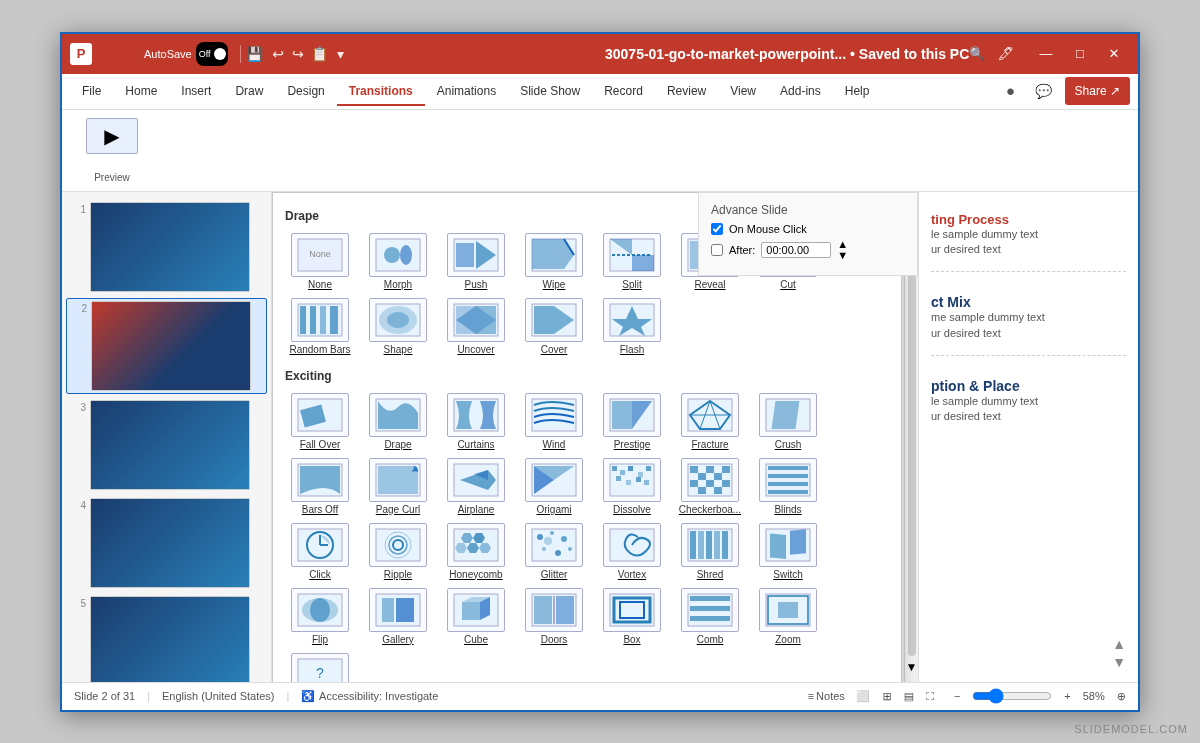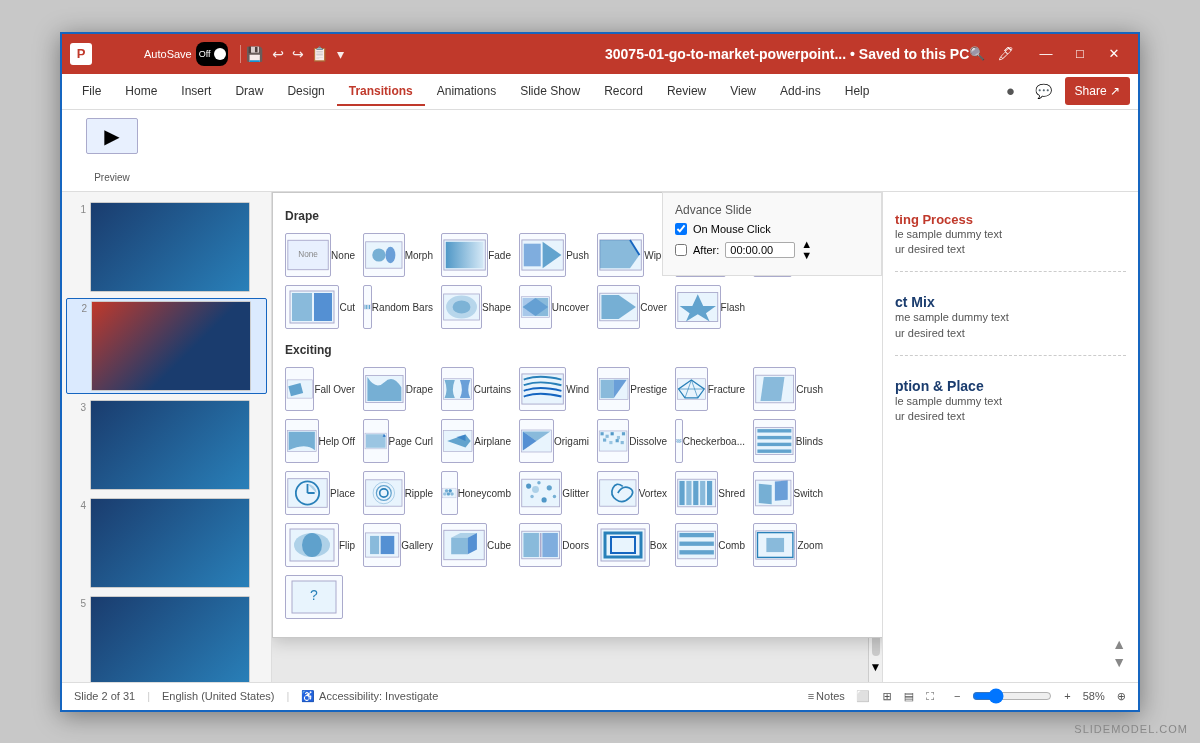--- a/index.html
+++ b/index.html
@@ -141,21 +141,21 @@
       flex: 1;
       background: #e8e8e8;
       position: relative;
       display: flex;
       align-items: center;
       justify-content: center;
       overflow: hidden;
     }
     
     .right-panel {
-      width: 256px;
+      width: 220px;
       background: #fff;
       border-left: 1px solid #ddd;
       padding: 12px;
       flex-shrink: 0;
       display: flex;
       flex-direction: column;
       gap: 8px;
     }
     .right-panel-title { font-size: 13px; font-weight: 600; color: #c0392b; }
     .right-panel-text { font-size: 11px; color: #555; line-height: 1.4; }
@@ -195,26 +195,27 @@
       margin-top: 4px;
     }
     .transitions-grid {
       display: flex;
       flex-wrap: wrap;
       padding: 2px 8px;
       gap: 0;
     }
     .transition-item {
       display: flex;
-      flex-direction: row;
+      flex-direction: column;
       align-items: center;
       width: 78px;
       padding: 4px 4px;
       cursor: pointer;
       border-radius: 3px;
+      text-decoration: underline;
     }
     .transition-icon {
       width: 58px; height: 44px;
       border: 1.5px solid #aac;
       border-radius: 2px;
       background: #f8fbff;
       display: flex;
       align-items: center;
       justify-content: center;
       overflow: hidden;
@@ -383,35 +384,20 @@
             <div class="transition-icon">
               <svg viewBox="0 0 48 36">
                   <rect x="2" y="2" width="44" height="32" fill="#e8f4fd" stroke="#aac" stroke-width="1"></rect>
                   <ellipse cx="18" cy="18" rx="8" ry="8" fill="#2980b9" opacity="0.6"></ellipse>
                   <ellipse cx="32" cy="18" rx="6" ry="10" fill="#1565c0" opacity="0.6"></ellipse>
                 </svg>
             </div>
             <div class="transition-name">Morph</div>
           </div>
 
-          <div class="transition-item">
-            <div class="transition-icon">
-              <svg viewBox="0 0 48 36">
-                  <defs>
-                    <linearGradient id="fadeg" x1="0" x2="1">
-                      <stop offset="0%" stop-color="#2980b9" stop-opacity="0.8"></stop>
-                      <stop offset="100%" stop-color="#2980b9" stop-opacity="0.1"></stop>
-                    </linearGradient>
-                  </defs>
-                  <rect x="2" y="2" width="44" height="32" fill="#e8f4fd" stroke="#aac" stroke-width="1"></rect>
-                  <rect x="4" y="4" width="40" height="28" fill="url(#fadeg)"></rect>
-                </svg>
-            </div>
-            <div class="transition-name">Fade</div>
-          </div>
 
           <div class="transition-item">
             <div class="transition-icon">
               <svg viewBox="0 0 48 36">
                   <rect x="2" y="2" width="44" height="32" fill="#e8f4fd" stroke="#aac" stroke-width="1"></rect>
                   <polygon points="24,4 44,18 24,32" fill="#2980b9" opacity="0.7"></polygon>
                   <rect x="4" y="6" width="18" height="24" fill="#1565c0" opacity="0.5"></rect>
                 </svg>
             </div>
             <div class="transition-name">Push</div>
@@ -591,21 +577,21 @@
             </div>
             <div class="transition-name">Crush</div>
           </div>
           <div class="transition-item">
             <div class="transition-icon">
               <svg viewBox="0 0 48 36">
                   <rect x="2" y="2" width="44" height="32" fill="#e8f4fd" stroke="#aac" stroke-width="1"></rect>
                   <path d="M4 4 L44 4 L44 32 Q30 20 4 32 Z" fill="#2980b9" opacity="0.6"></path>
                 </svg>
             </div>
-            <div class="transition-name">Help Off</div>
+            <div class="transition-name">Bars Off</div>
           </div>
           <div class="transition-item">
             <div class="transition-icon">
               <svg viewBox="0 0 48 36">
                   <rect x="2" y="2" width="44" height="32" fill="#e8f4fd" stroke="#aac" stroke-width="1"></rect>
                   <path d="M4 4 L40 4 Q44 4 44 10 L44 32 L4 32 Z" fill="#2980b9" opacity="0.4"></path>
                   <path d="M40 4 Q44 4 44 10 Q38 8 36 12 Q40 8 40 4 Z" fill="#1565c0" opacity="0.8"></path>
                 </svg>
             </div>
             <div class="transition-name">Page Curl</div>
@@ -680,21 +666,21 @@
           <div class="transition-item">
             <div class="transition-icon">
               <svg viewBox="0 0 48 36">
                   <rect x="2" y="2" width="44" height="32" fill="#e8f4fd" stroke="#aac" stroke-width="1"></rect>
                   <circle cx="24" cy="18" r="13" fill="none" stroke="#2980b9" stroke-width="2"></circle>
                   <line x1="24" y1="18" x2="24" y2="8" stroke="#2980b9" stroke-width="2"></line>
                   <line x1="24" y1="18" x2="32" y2="18" stroke="#2980b9" stroke-width="2"></line>
                   <path d="M24 8 A10 10 0 0 1 34 18" fill="#2980b9" opacity="0.3"></path>
                 </svg>
             </div>
-            <div class="transition-name">Place</div>
+            <div class="transition-name">Click</div>
           </div>
           <div class="transition-item">
             <div class="transition-icon">
               <svg viewBox="0 0 48 36">
                   <rect x="2" y="2" width="44" height="32" fill="#e8f4fd" stroke="#aac" stroke-width="1"></rect>
                   <circle cx="24" cy="18" r="5" fill="none" stroke="#2980b9" stroke-width="2"></circle>
                   <circle cx="24" cy="18" r="9" fill="none" stroke="#2980b9" stroke-width="1.5" opacity="0.7"></circle>
                   <circle cx="24" cy="18" r="13" fill="none" stroke="#2980b9" stroke-width="1" opacity="0.4"></circle>
                 </svg>
             </div>

